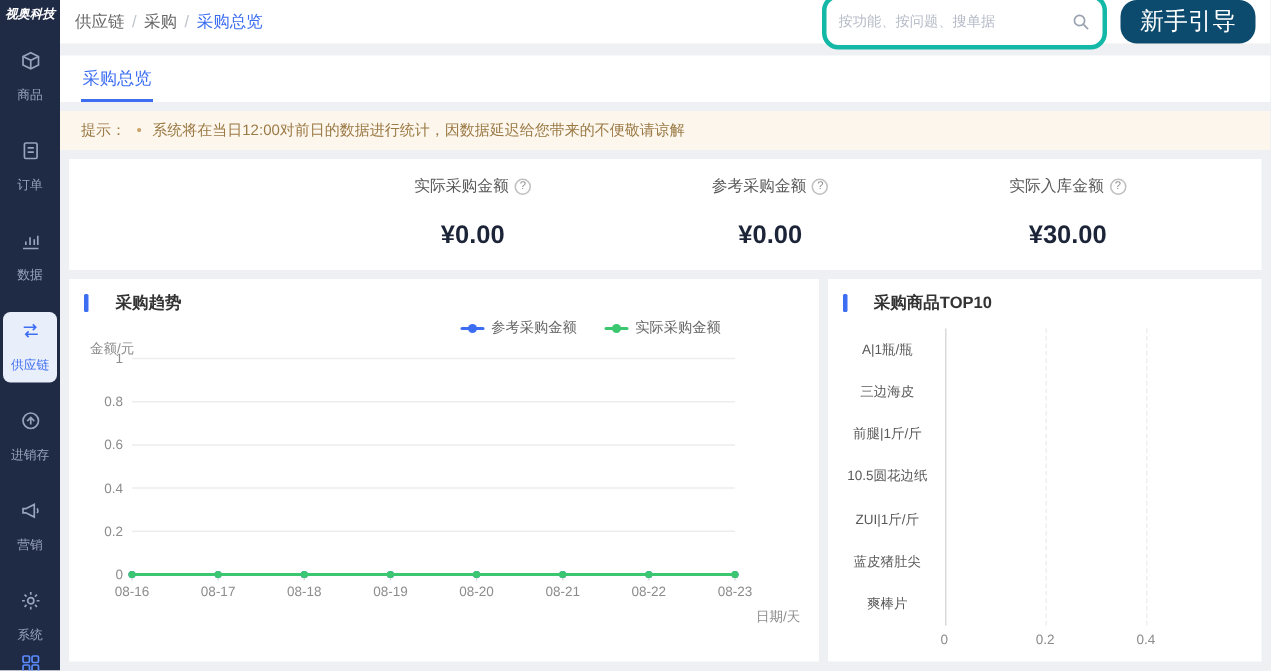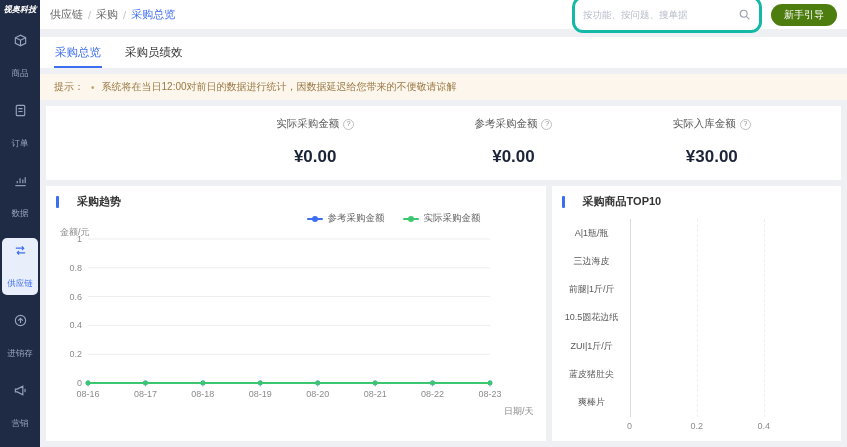--- a/index.html
+++ b/index.html
@@ -4,39 +4,39 @@
 <style>
   *{box-sizing:border-box;margin:0;padding:0}
   html,body{width:847px;height:447px;overflow:hidden}
   body{font-family:"Liberation Sans","DejaVu Sans",sans-serif;background:#eef0f4;font-size:11px;color:#333}
   .app{display:flex;width:100%;height:100%}
 
   
   .sidebar{width:40px;background:#1f2a44;display:flex;flex-direction:column;align-items:center;padding:5px 0 6px;flex-shrink:0}
   .logo{color:#fff;font-size:9px;font-weight:bold;font-style:italic;line-height:1.1;text-align:center;margin-bottom:13px;white-space:nowrap;transform:scale(.92)}
   .side-nav{display:flex;flex-direction:column;gap:13px;align-items:center;flex:1;width:100%}
-  .side-item{display:flex;flex-direction:column;align-items:center;gap:20px;color:#98a3bc;font-size:8.5px;width:36px;padding:5px 0;border-radius:5px;cursor:pointer}
+  .side-item{display:flex;flex-direction:column;align-items:center;gap:10px;color:#98a3bc;font-size:8.5px;width:36px;padding:5px 0;border-radius:5px;cursor:pointer}
   .side-item .icon svg,.side-bottom .icon svg{width:15px;height:15px;display:block}
   .side-item.active{background:#e9eefb;color:#3d6ef2}
   .side-bottom{margin-top:auto;display:flex;flex-direction:column;align-items:center;gap:3px;color:#98a3bc;font-size:8.5px;cursor:pointer}
   .side-bottom .icon{color:#5b8cff}
 
   
   .main{flex:1;display:flex;flex-direction:column;min-width:0}
   .topbar{height:30px;background:#fff;display:flex;align-items:center;padding:0 10px;flex-shrink:0;border-bottom:1px solid #f0f0f0}
   .breadcrumb{display:flex;align-items:center;font-size:11px;color:#666}
   .crumb{cursor:pointer}
   .crumb-sep{margin:0 5px;color:#c0c4cc}
   .crumb-current{color:#3d6ef2;cursor:default}
   .topbar-right{margin-left:auto;display:flex;align-items:center;gap:9px}
   .searchbox{display:flex;align-items:center;width:190px;height:37px;border:3px solid #14b8a6;border-radius:11px;padding:0 8px;background:#fff}
   .searchbox input{border:none;outline:none;flex:1;font-size:9.5px;color:#333;background:transparent;font-family:inherit;min-width:0}
   .searchbox input::placeholder{color:#b6bcc8}
   .search-icon{color:#9aa3b0;display:flex;align-items:center}
-  .guide-btn{background:#4d7c0f;color:#fff;border:none;font-size:10px;padding:4px 13px;border-radius:11px;cursor:pointer;font-family:inherit;white-space:nowrap}
+  .guide-btn{background:#0c4a6e;color:#fff;border:none;font-size:16px;padding:4px 13px;border-radius:11px;cursor:pointer;font-family:inherit;white-space:nowrap}
 
   
   .content{flex:1;display:flex;flex-direction:column;min-height:0;padding-top:7px}
   .tabs-card{background:#fff;padding:2px 14px 0;flex-shrink:0}
   .tabs{display:flex;gap:22px;font-size:11.5px}
   .tab{padding:6px 1px;cursor:pointer;color:#333;border-bottom:2px solid transparent}
   .tab.active{color:#3d6ef2;border-bottom-color:#3d6ef2;font-weight:500}
   .filter-row{display:flex;align-items:center;gap:7px;padding:8px 0 9px;font-size:10.5px;color:#333}
   .select{position:relative;border:1px solid #d9d9d9;border-radius:3px;padding:3px 20px 3px 8px;font-size:9.5px;color:#606266;cursor:pointer;background:#fff;white-space:nowrap}
   .select::after{content:"";position:absolute;right:7px;top:50%;margin-top:-1px;border:3.5px solid transparent;border-top-color:#a8abb2}
@@ -183,21 +183,20 @@
         </div>
         <button class="guide-btn">新手引导</button>
       </div>
     </header>
 
     <div class="content">
 
       <section class="tabs-card">
         <div class="tabs">
           <div class="tab active">采购总览</div>
-          <div class="tab">采购员绩效</div>
         </div>
       </section>
 
       <div class="notice">
         <span>提示：</span>
         <span class="notice-bullet">•</span>
         <span>系统将在当日12:00对前日的数据进行统计，因数据延迟给您带来的不便敬请谅解</span>
       </div>
 
       <section class="stats-card">

